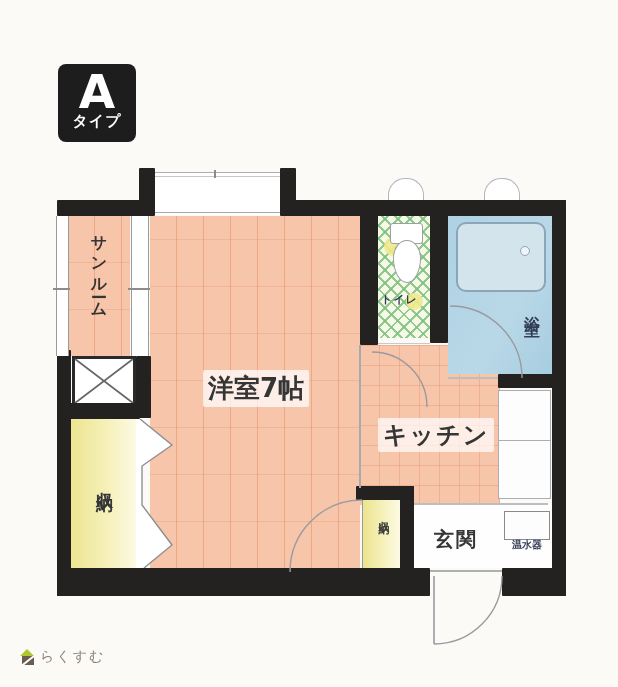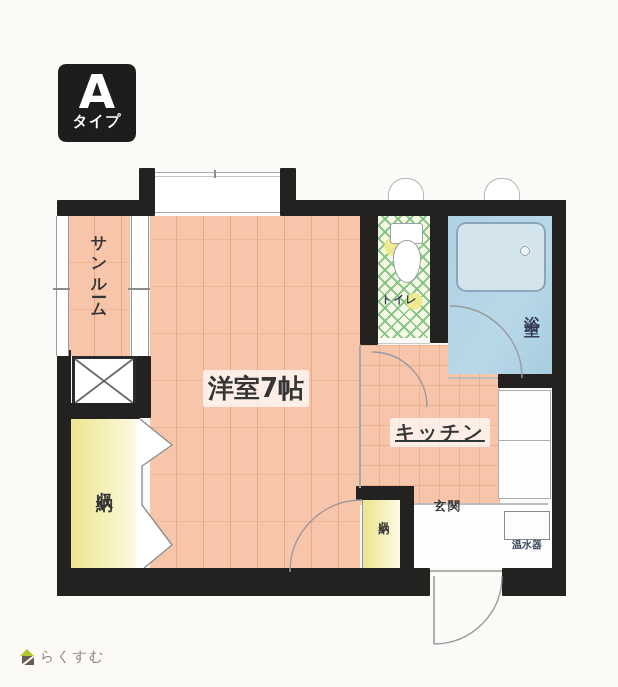--- a/index.html
+++ b/index.html
@@ -129,27 +129,27 @@
 </svg>
 
 <div class="label vtext" style="left:88px;top:224px;font-size:16px;height:132px;">サンルーム</div>
 
 <div class="label hl" style="left:203px;top:370px;font-size:26px;">洋室7帖</div>
 
 <div class="label navy" style="left:381px;top:292px;font-size:11px;letter-spacing:1px;">トイレ</div>
 
 <div class="label vtext navy" style="left:521px;top:303px;font-size:16px;letter-spacing:4px;">浴室</div>
 
-<div class="label hl" style="left:390px;top:418px;font-size:20px;letter-spacing:2px;text-decoration:underline;">キッチン</div>
+<div class="label hl" style="left:378px;top:418px;font-size:24px;letter-spacing:2px;">キッチン</div>
 
 <div class="label vtext" style="left:94px;top:478px;font-size:17px;">収納</div>
 
 <div class="label vtext" style="left:375px;top:512px;font-size:11px;letter-spacing:2px;color:#3c3c3c;">収納</div>
 
-<div class="label" style="left:434px;top:498px;font-size:12px;letter-spacing:2px;">玄関</div>
+<div class="label" style="left:434px;top:526px;font-size:20px;letter-spacing:2px;">玄関</div>
 
 <div class="abs" style="left:504px;top:511px;width:44px;height:27px;border:1px solid #8a8a8a;background:#fdfdfd;display:flex;align-items:center;justify-content:center;">
   <span class="navy" style="font-size:10px;font-weight:bold;margin-top:38px;">温水器</span>
 </div>
 
 <div class="abs" style="left:20px;top:646px;height:22px;display:flex;align-items:center;">
   <div style="position:relative;width:15px;height:16px;margin-right:5px;">
     <div style="position:absolute;left:0;top:0;width:0;height:0;border-left:7.5px solid transparent;border-right:7.5px solid transparent;border-bottom:7px solid #b1c52f;"></div>
     <div style="position:absolute;left:1.5px;top:7px;width:12px;height:9px;background:#6b5c50;overflow:hidden;">
       <div style="position:absolute;left:-3px;top:3px;width:20px;height:2px;background:#fff;transform:rotate(-38deg);"></div>

